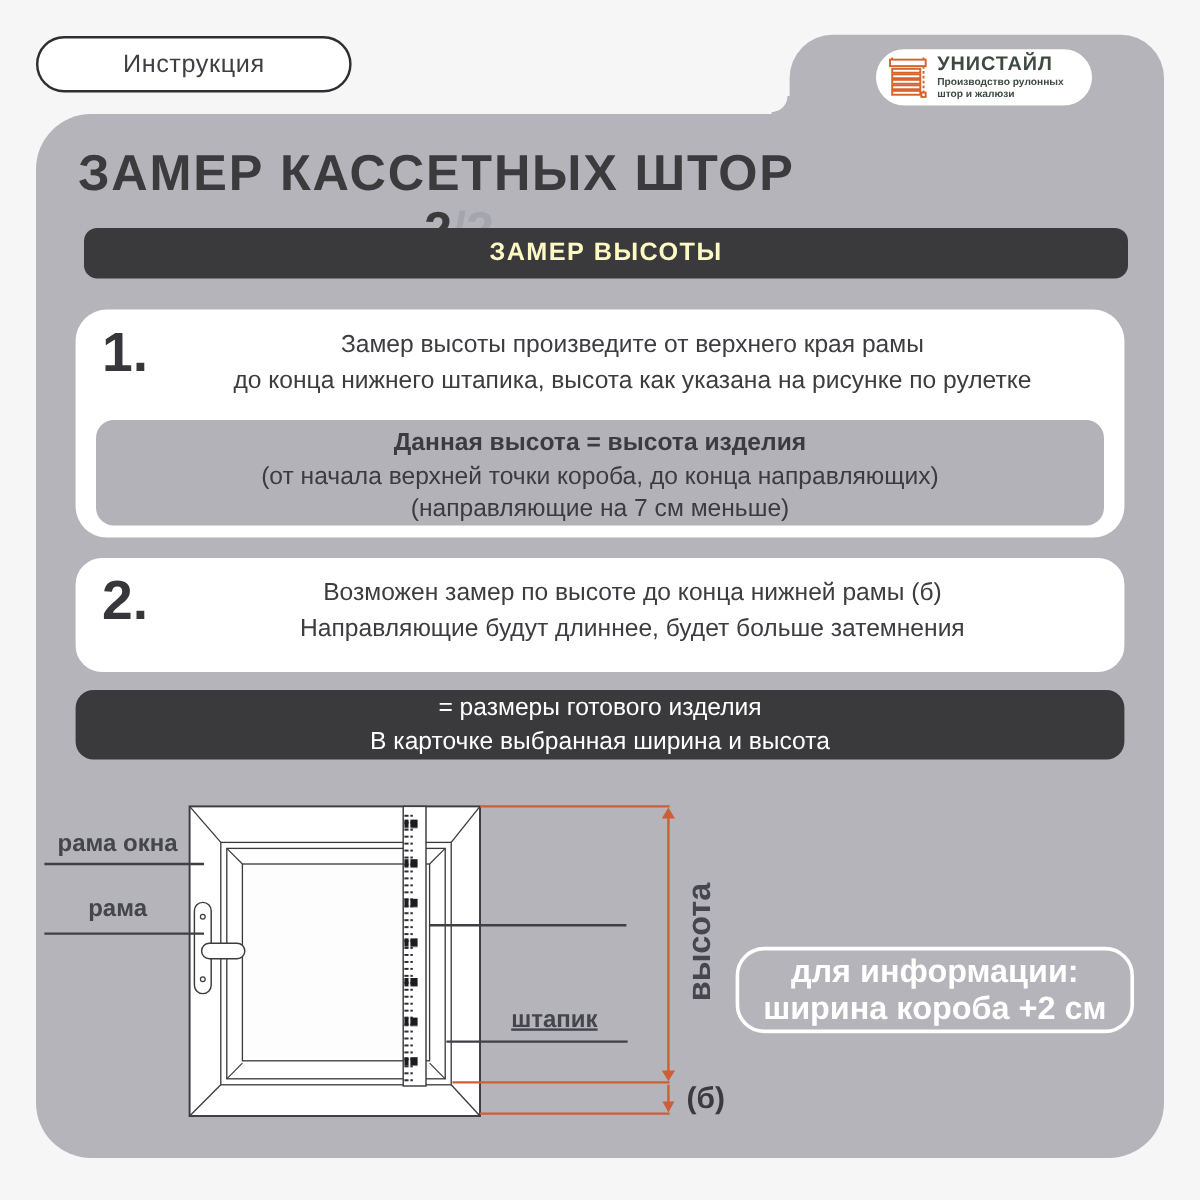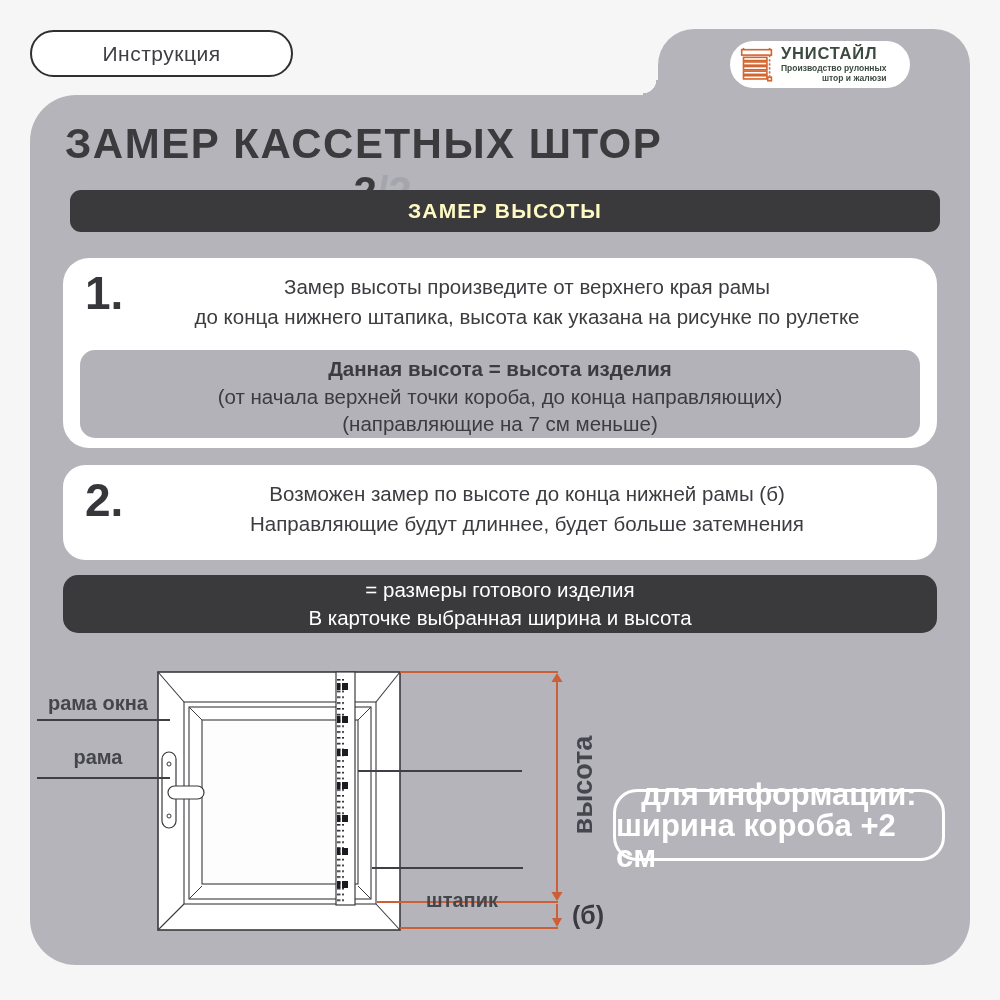--- a/index.html
+++ b/index.html
@@ -17,21 +17,21 @@
   .fillet{left:643px;top:80px;width:16px;height:16px;
           background:radial-gradient(circle 15px at 0 0,#f6f6f7 0 13px,#b4b4ba 13.5px);}
   .card{left:30px;top:95px;width:940px;height:870px;background:#b4b4ba;
         border-radius:46px 0 46px 46px;}
 
   
   .logo{left:730px;top:41px;width:180px;height:47px;background:#fff;border-radius:24px;
         display:flex;align-items:center;padding-left:9px;box-sizing:border-box;}
   .logo-text{margin-left:6px;display:flex;flex-direction:column;line-height:1;}
   .brand{font-size:16.5px;font-weight:bold;color:#3c4a41;letter-spacing:.8px;}
-  .logo-sub{font-size:8.5px;font-weight:bold;color:#3c4a41;margin-top:2px;line-height:1.15;text-align:right;}
+  .logo-sub{font-size:8.5px;font-weight:bold;color:#3c4a41;margin-top:2px;line-height:1.15;}
 
   
   .title{left:65px;top:120px;height:52px;display:flex;align-items:center;
          font-size:42px;font-weight:bold;color:#3b3b3e;letter-spacing:1.5px;white-space:nowrap;flex-direction:column;}
   .pageno{margin-left:38px;letter-spacing:0;}
   .pageno-rest{color:#a5a5ad;}
 
   .bar1{left:70px;top:190px;width:870px;height:42px;background:#3a3a3c;border-radius:11px;
         display:flex;align-items:center;justify-content:center;color:#fef9c3;
         font-size:21px;font-weight:bold;letter-spacing:1.2px;}
@@ -47,28 +47,28 @@
 
   .bar2{left:63px;top:575px;width:874px;height:58px;background:#3a3a3c;border-radius:15px;
         display:flex;flex-direction:column;align-items:center;justify-content:center;
         color:#fff;font-size:20.5px;font-weight:500;line-height:28px;}
 
   
   .dlabel{font-size:20px;font-weight:bold;color:#45454c;text-align:center;line-height:24px;}
   .lbl-frame{left:37px;top:691px;width:122px;}
   .lbl-handle{left:37px;top:745px;width:122px;}
   .lbl-beadlock{left:402px;top:714px;width:120px;}
-  .lbl-bead{left:402px;top:888px;width:120px;}
+  .lbl-bead{left:402px;top:838px;width:120px;text-decoration:underline;}
   .lbl-height{left:530px;top:771px;width:110px;height:28px;transform:rotate(-90deg);
               font-size:27px;color:#46464e;}
   .lbl-b{left:572px;top:903px;width:60px;text-align:left;font-size:25px;color:#3a3a40;}
 
   .info-pill{left:613px;top:789px;width:332px;height:72px;border:3px solid #fff;border-radius:24px;
              display:flex;flex-direction:column;align-items:center;justify-content:center;
-             color:#fff;font-size:31px;font-weight:600;line-height:31px;box-sizing:border-box;}
+             color:#fff;font-size:27px;font-weight:600;line-height:31px;box-sizing:border-box;}
 </style>
 </head>
 <body>
 
 <div class="page">
 
   <div class="abs tab"></div>
   <div class="abs fillet"></div>
   <div class="abs card"></div>
 

